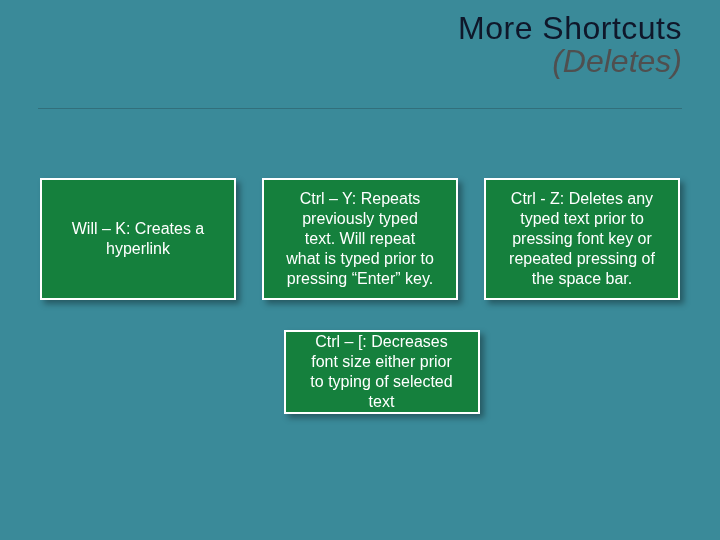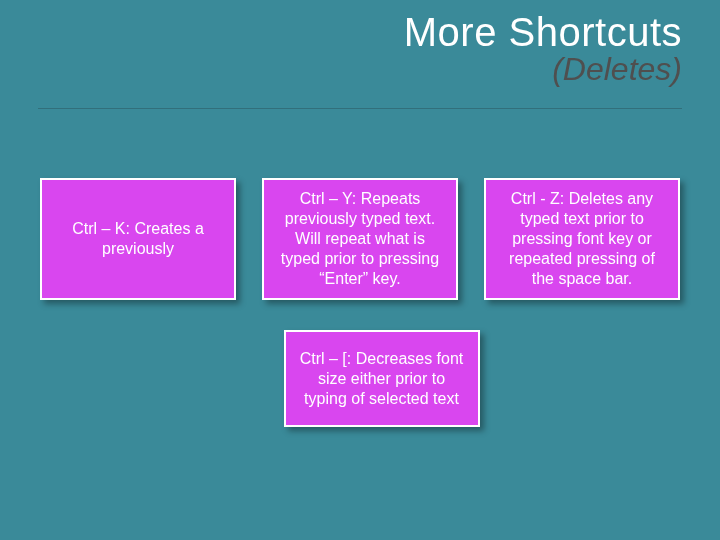--- a/index.html
+++ b/index.html
@@ -10,22 +10,22 @@
     position: relative;
     overflow: hidden;
   }
   .header {
     position: absolute;
     top: 10px;
     right: 38px;
     text-align: right;
   }
   .title {
-    font-size: 40px;
-    color: #ffffff;
+    font-size: 32px;
+    color: #0f172a;
     letter-spacing: 0.5px;
   }
   .subtitle {
     font-size: 32px;
     color: #4f4f4f;
     font-style: italic;
     margin-top: -4px;
   }
   .divider {
     position: absolute;
@@ -46,50 +46,50 @@
   .row2 {
     position: absolute;
     top: 330px;
     left: 0;
     width: 720px;
     display: flex;
     justify-content: center;
     gap: 26px;
   }
   .card {
-    background: #d946ef;
+    background: #15803d;
     border: 2px solid #fff;
     color: #fff;
-    padding: 10px 12px;
+    padding: 10px 22px;
     width: 196px;
     height: 122px;
     display: flex;
     align-items: center;
     justify-content: center;
     text-align: center;
     font-size: 16px;
     line-height: 1.25;
     box-shadow: 4px 4px 6px rgba(0,0,0,0.35);
   }
   .card.short {
-    height: 97px;
+    height: 84px;
     margin-left: 43px;
   }
 </style>
 </head>
 <body>
 
 <div class="header">
   <div class="title">More Shortcuts</div>
   <div class="subtitle">(Deletes)</div>
 </div>
 
 <div class="divider"></div>
 
 <div class="row1">
-  <div class="card">Ctrl – K: Creates a previously</div>
+  <div class="card">Will – K: Creates a hyperlink</div>
   <div class="card">Ctrl – Y: Repeats previously typed text. Will repeat what is typed prior to pressing “Enter” key.</div>
   <div class="card">Ctrl - Z: Deletes any typed text prior to pressing font key or repeated pressing of the space bar.</div>
 </div>
 
 <div class="row2">
   <div class="card short">Ctrl – [: Decreases font size either prior to typing of selected text</div>
 </div>
 
 </body></html>

